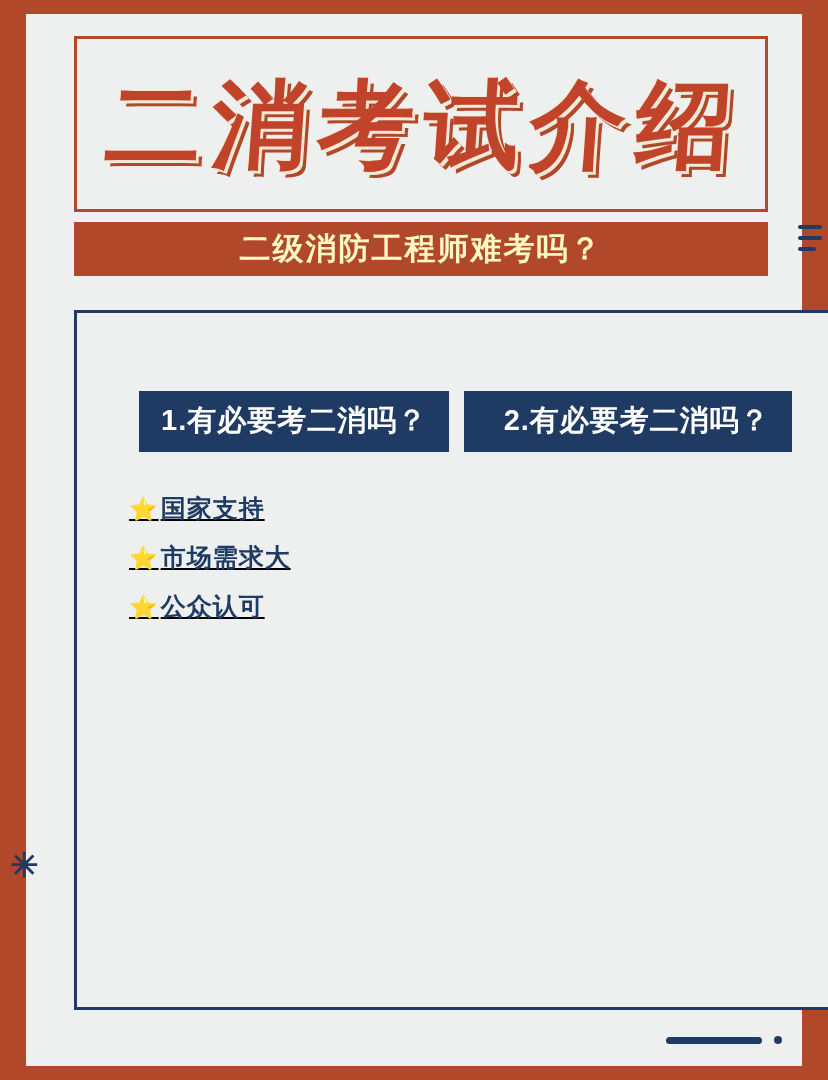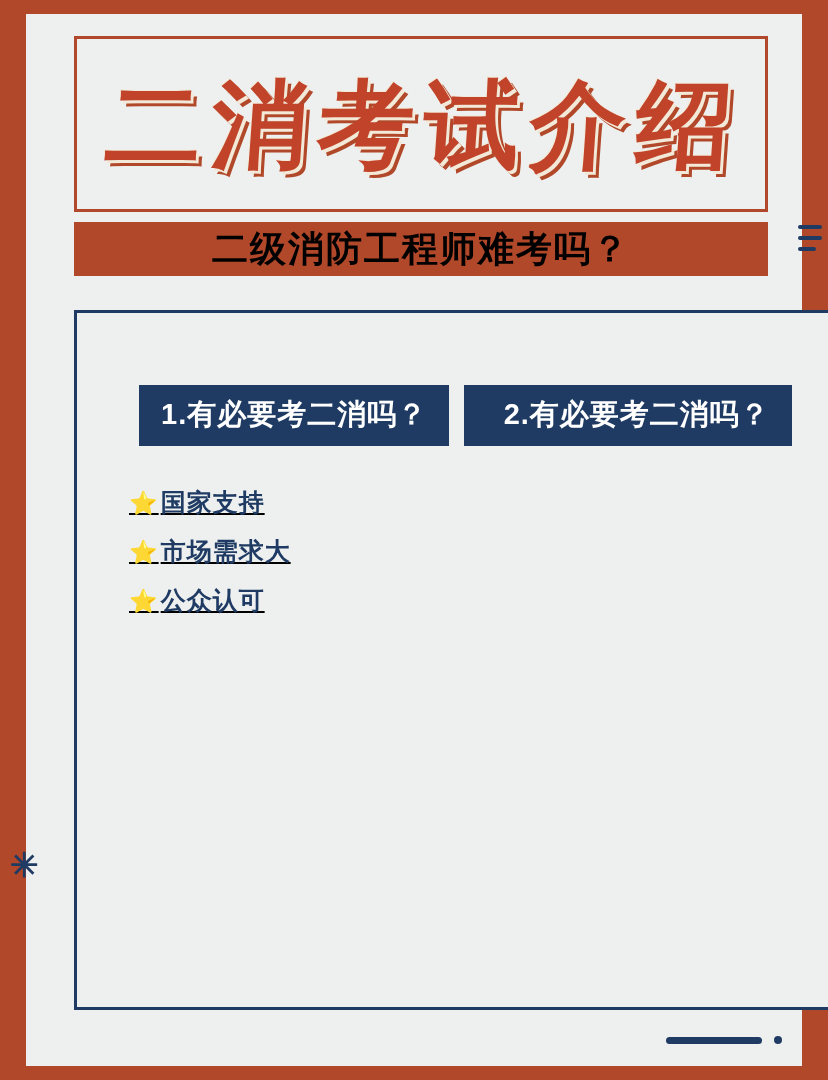--- a/index.html
+++ b/index.html
@@ -72,22 +72,22 @@
     left: 74px;
     top: 222px;
     width: 694px;
     height: 54px;
     background: #b1482a;
     display: flex;
     align-items: center;
     justify-content: center;
   }
   .subtitle-bar span {
-    color: #000000;
-    font-size: 36px;
+    color: #fef9c3;
+    font-size: 31px;
     font-weight: bold;
     letter-spacing: 2px;
     font-family: "Liberation Sans", sans-serif;
     text-align: center;
   }
 
   
   .side-lines {
     position: absolute;
     right: 6px;
@@ -135,21 +135,21 @@
     background: #1f3b63;
     color: #ffffff;
     font-size: 29px;
     font-weight: bold;
     letter-spacing: 1px;
     padding: 10px 22px 11px 22px;
     margin: 0 0 26px 10px;
     white-space: nowrap;
   }
   .section-head.second {
-    margin-top: 24px;
+    margin-top: 30px;
     padding-left: 40px;
   }
 
   .para {
     color: #1f3b63;
     font-size: 23.5px;
     line-height: 42px;
     letter-spacing: 0.5px;
     margin: 0 0 26px 0;
     text-align: justify;

